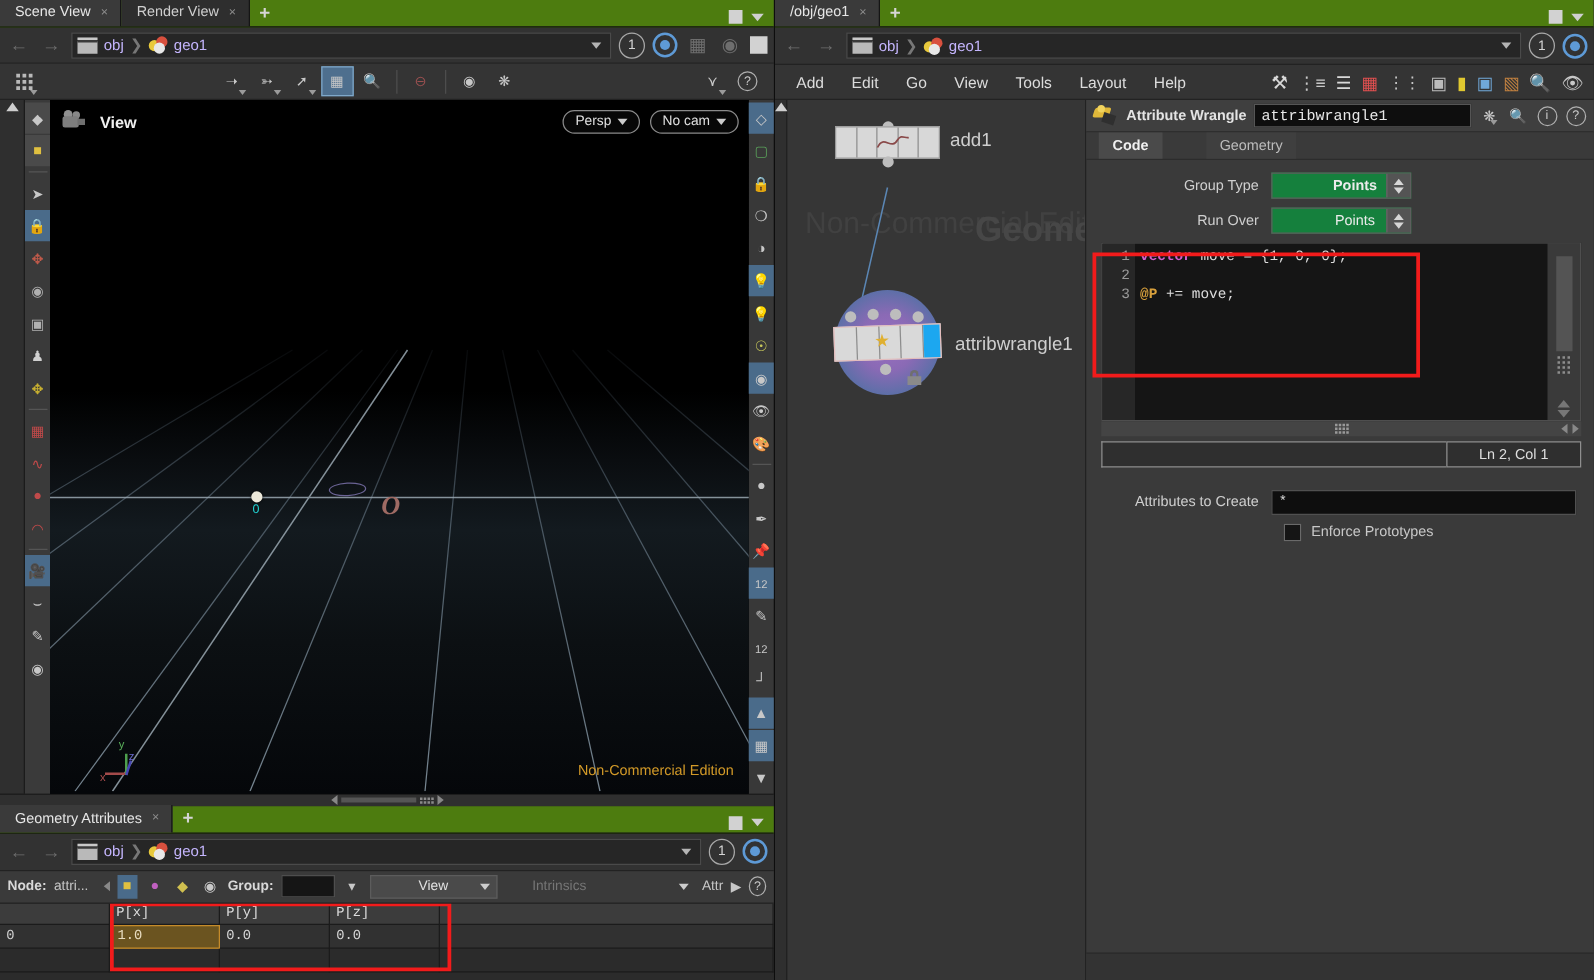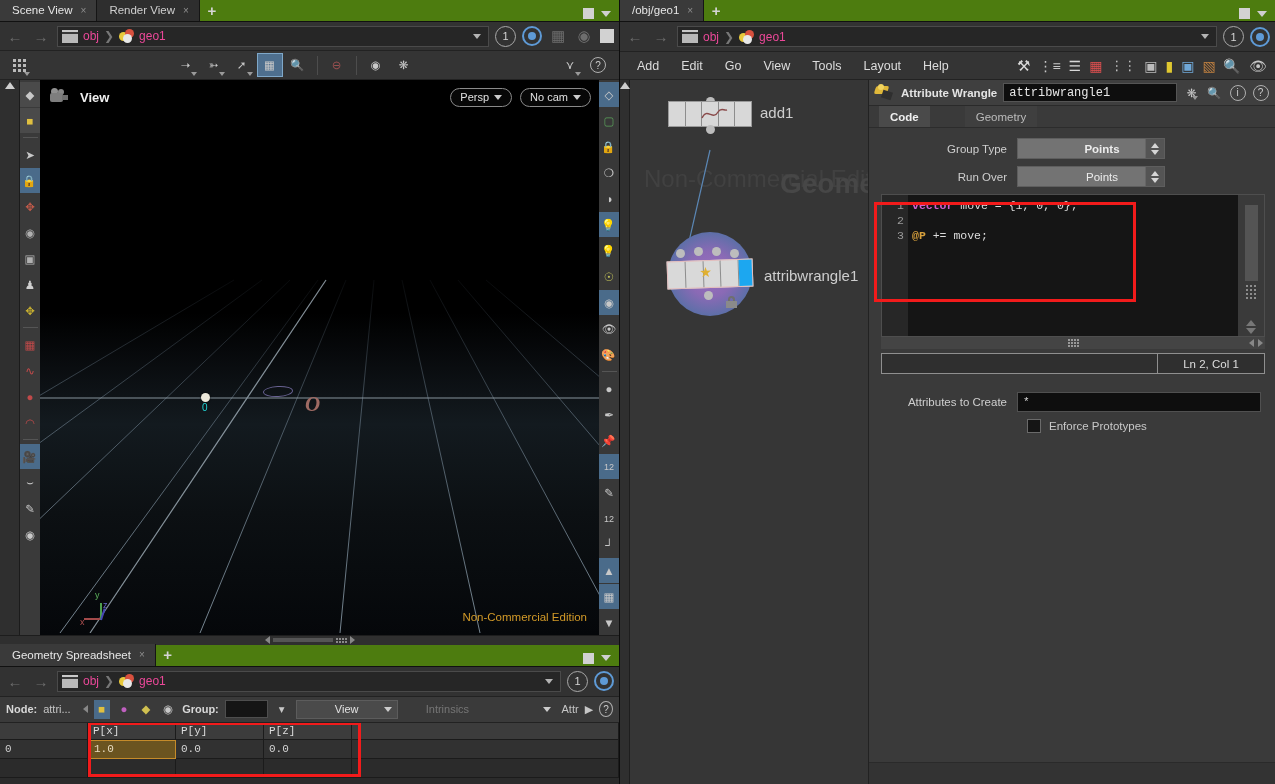--- a/index.html
+++ b/index.html
@@ -32,21 +32,21 @@
   .clap { width:16px;height:13px; position:relative; }
   .clap .b { position:absolute; left:0; top:3px; width:16px; height:10px; background:#b9b9b9; }
   .clap .t { position:absolute; left:0; top:0; width:16px; height:4px; background:#3a3a3a;
      border-top:2px solid #c9c9c9; }
   .pbsep { color:#777; font-size:12px; }
   .geoicon { width:15px; height:14px; position:relative; }
   .geoicon i { position:absolute; border-radius:50%; width:9px; height:9px; display:block; }
   .geoicon .y { background:#e8c93c; left:0; top:3px; }
   .geoicon .r { background:#d8503e; left:6px; top:0px; }
   .geoicon .w { background:#e8e8e8; left:4px; top:5px; }
-  .pathtxt { color:#ec4899; font-size:12px; }
+  .pathtxt { color:#c4b5fd; font-size:12px; }
   .pf-caret { margin-left:auto; width:0;height:0;border-left:4px solid transparent;
      border-right:4px solid transparent;border-top:5px solid #b4b4b4; margin-right:3px; }
   .circnum { width:21px;height:21px;border-radius:50%;border:1px solid #a9a9a9;
      display:flex;align-items:center;justify-content:center;color:#d5d5d5;font-size:11px;}
   .target { width:20px;height:20px;border-radius:50%;border:2px solid #5e9ad6; position:relative;}
   .target:after{content:"";position:absolute;left:4px;top:4px;width:8px;height:8px;border-radius:50%;
      background:#5e9ad6;}
 
   
   .leftcol { width:620px; height:784px; display:flex; flex-direction:column; background:#2b2b2b;
@@ -202,21 +202,21 @@
   .pp-body { flex:1; padding:10px 10px 0 0; position:relative; }
   .prow { display:flex; align-items:center; margin-bottom:7px; }
   .plabel { width:148px; text-align:right; padding-right:10px; font-size:11.5px; color:#cfcfcf; }
   .ptext { width:206px; height:20px; background:#0e0e0e; border:1px solid #505050; }
   .pdrop { width:23px; height:20px; background:#4a4a4a; border:1px solid #5e5e5e;
      display:flex;align-items:center;justify-content:center; margin-left:3px; }
   .pdrop .c{width:0;height:0;border-left:5px solid transparent;border-right:5px solid transparent;
      border-top:6px solid #d0d0d0;}
   .parrow { margin-left:7px; width:0;height:0;border-left:11px solid #d8d8d8;
      border-top:6px solid transparent;border-bottom:6px solid transparent; }
-  .pmenu { width:148px; height:21px; background:#737373; border:1px solid #5e5e5e; display:flex;
+  .pmenu { width:112px; height:21px; background:#15803d; border:1px solid #5e5e5e; display:flex;
      align-items:center;padding-left:41px; }
   .pmenu .v { flex:1; text-align:center; font-size:11.5px; color:#ececec; }
   .pmenu.bold .v { font-weight:bold; }
   .pmenu .spin { width:19px; height:19px; background:#545454; border-left:1px solid #666;
      display:flex;flex-direction:column;align-items:center;justify-content:center;gap:2px;}
   .spin .u{width:0;height:0;border-left:4px solid transparent;border-right:4px solid transparent;
      border-bottom:5px solid #d6d6d6;}
   .spin .d{width:0;height:0;border-left:4px solid transparent;border-right:4px solid transparent;
      border-top:5px solid #d6d6d6;}
 
@@ -479,21 +479,21 @@
           <span></span>
           <span></span>
           <span></span>
         </span>
       <div class="tri-r"></div>
     </div>
 
     <div class="gs-pane">
       <div class="pane-tabbar">
         <div class="ptab active">
-          <span>Geometry Spreadsheet</span>
+          <span>Geometry Attributes</span>
           <span class="x">×</span>
         </div>
         <div class="ptab-plus">+</div>
         <div class="tabbar-right">
           <div class="sq"></div>
           <div class="caretdn"></div>
         </div>
       </div>
 
       <div class="pathbar">

